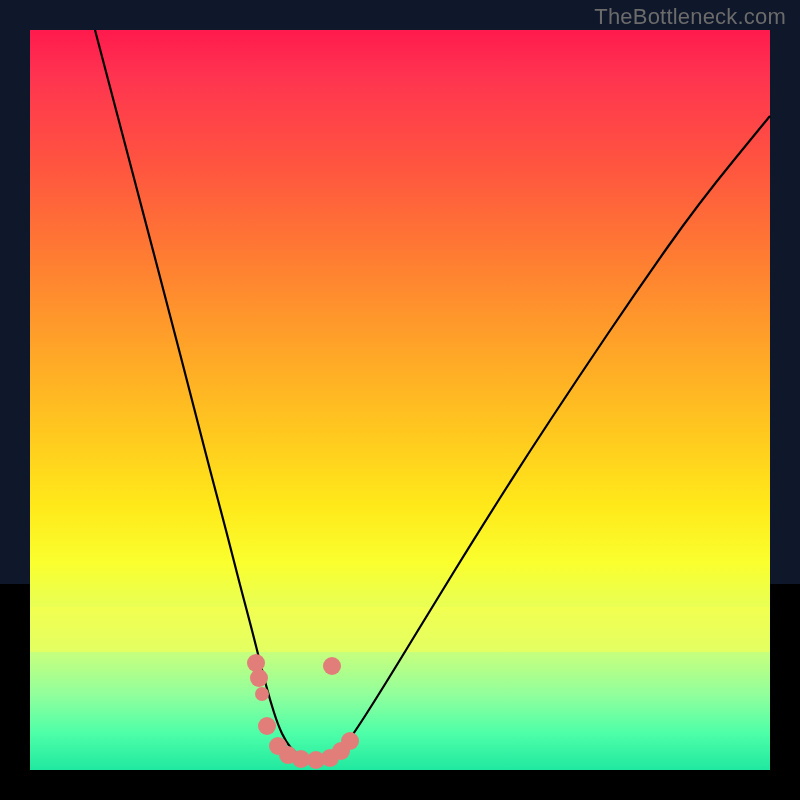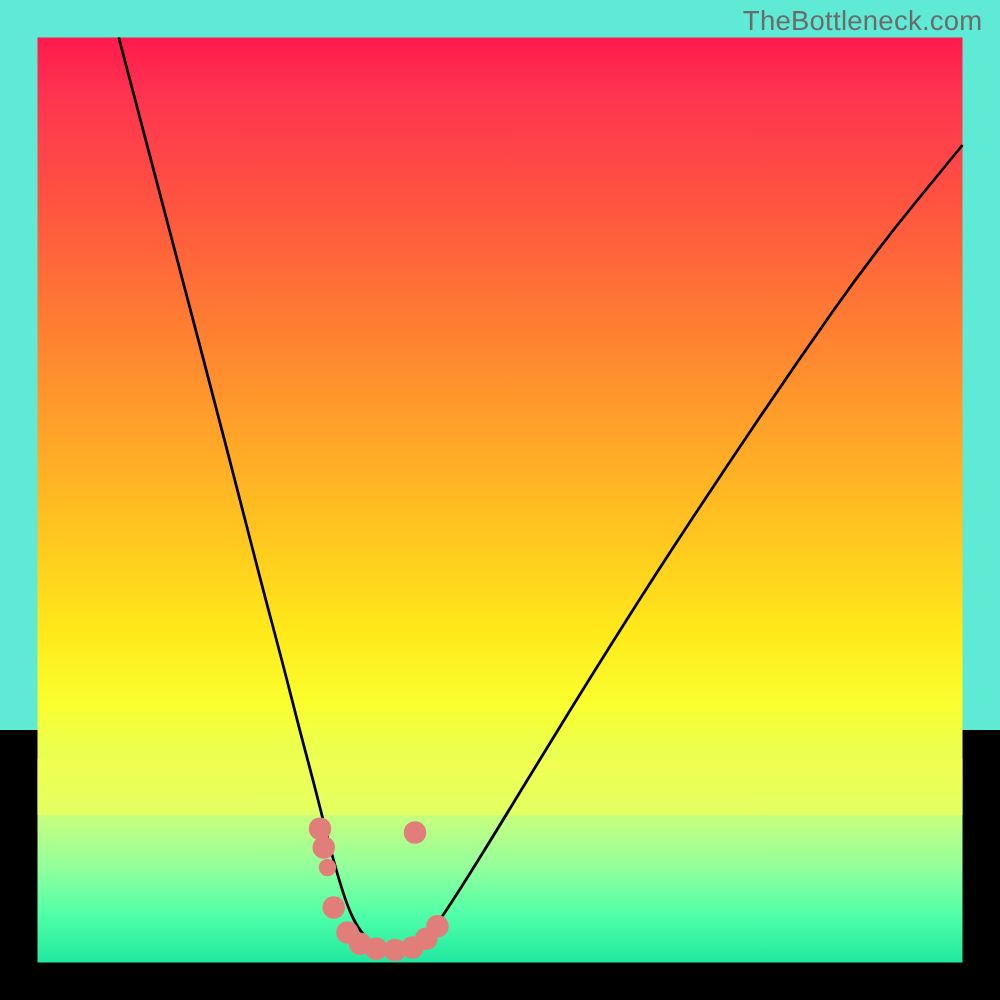--- a/index.html
+++ b/index.html
@@ -10,21 +10,21 @@
     background: #000;
     overflow: hidden;
     font-family: Arial, Helvetica, sans-serif;
   }
   .frame {
     position: absolute;
     left: 0;
     top: 0;
     width: 800px;
     height: 584px;
-    background: #5eead4;
+    background: #0f172a;
   }
   .plot {
     position: absolute;
     left: 30px;
     top: 30px;
     width: 740px;
     height: 740px;
     background: linear-gradient(
       to bottom,
       #ff1a4d 0%,

